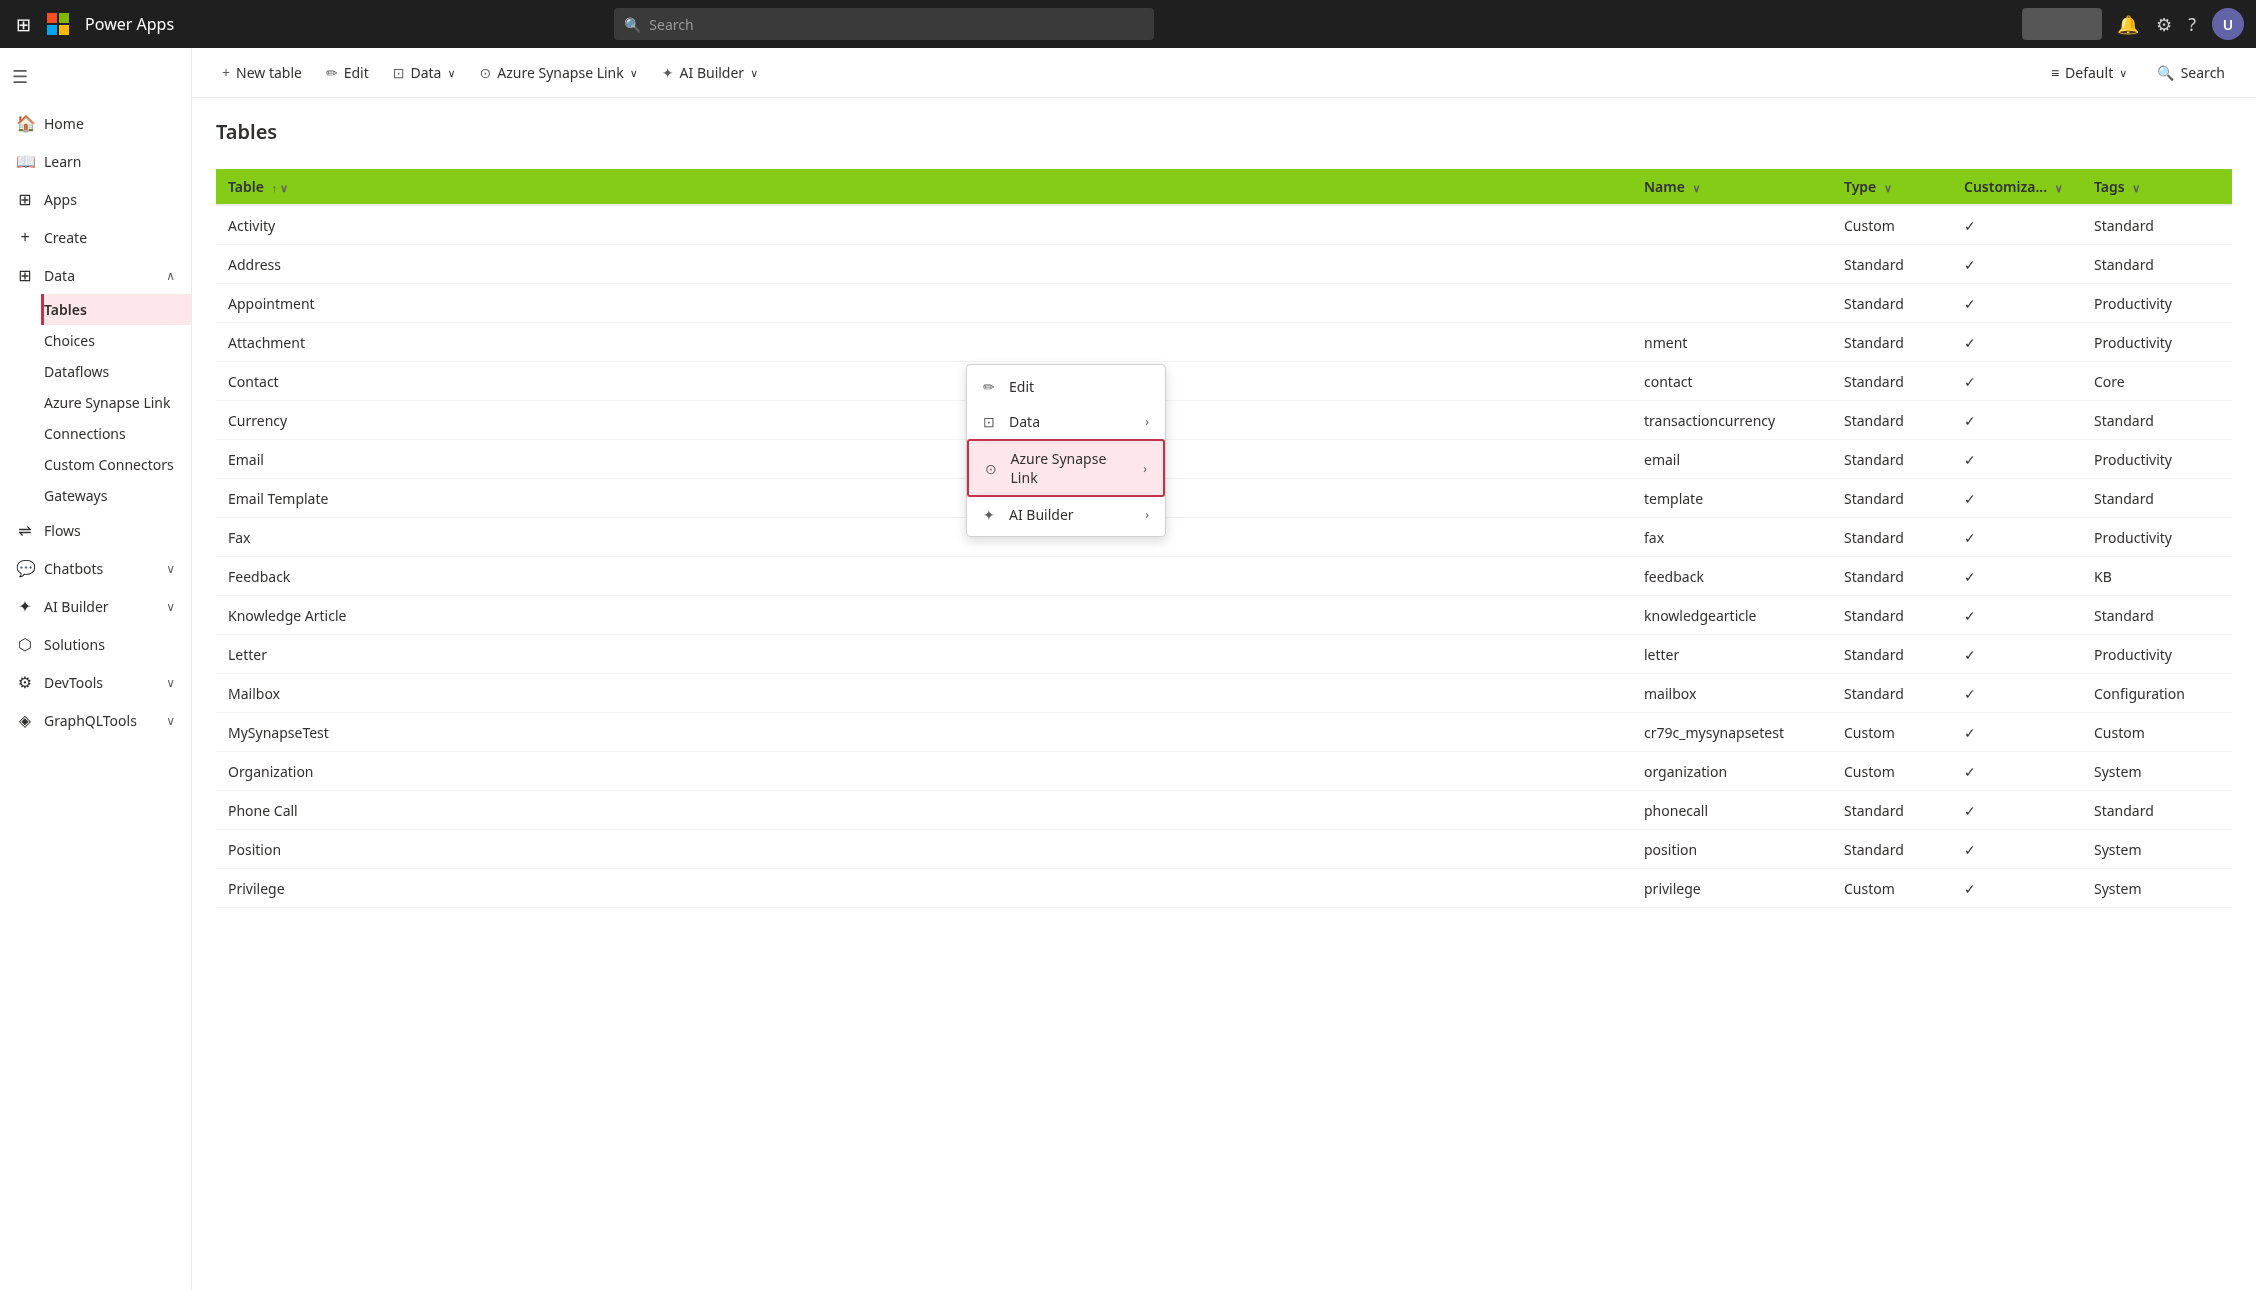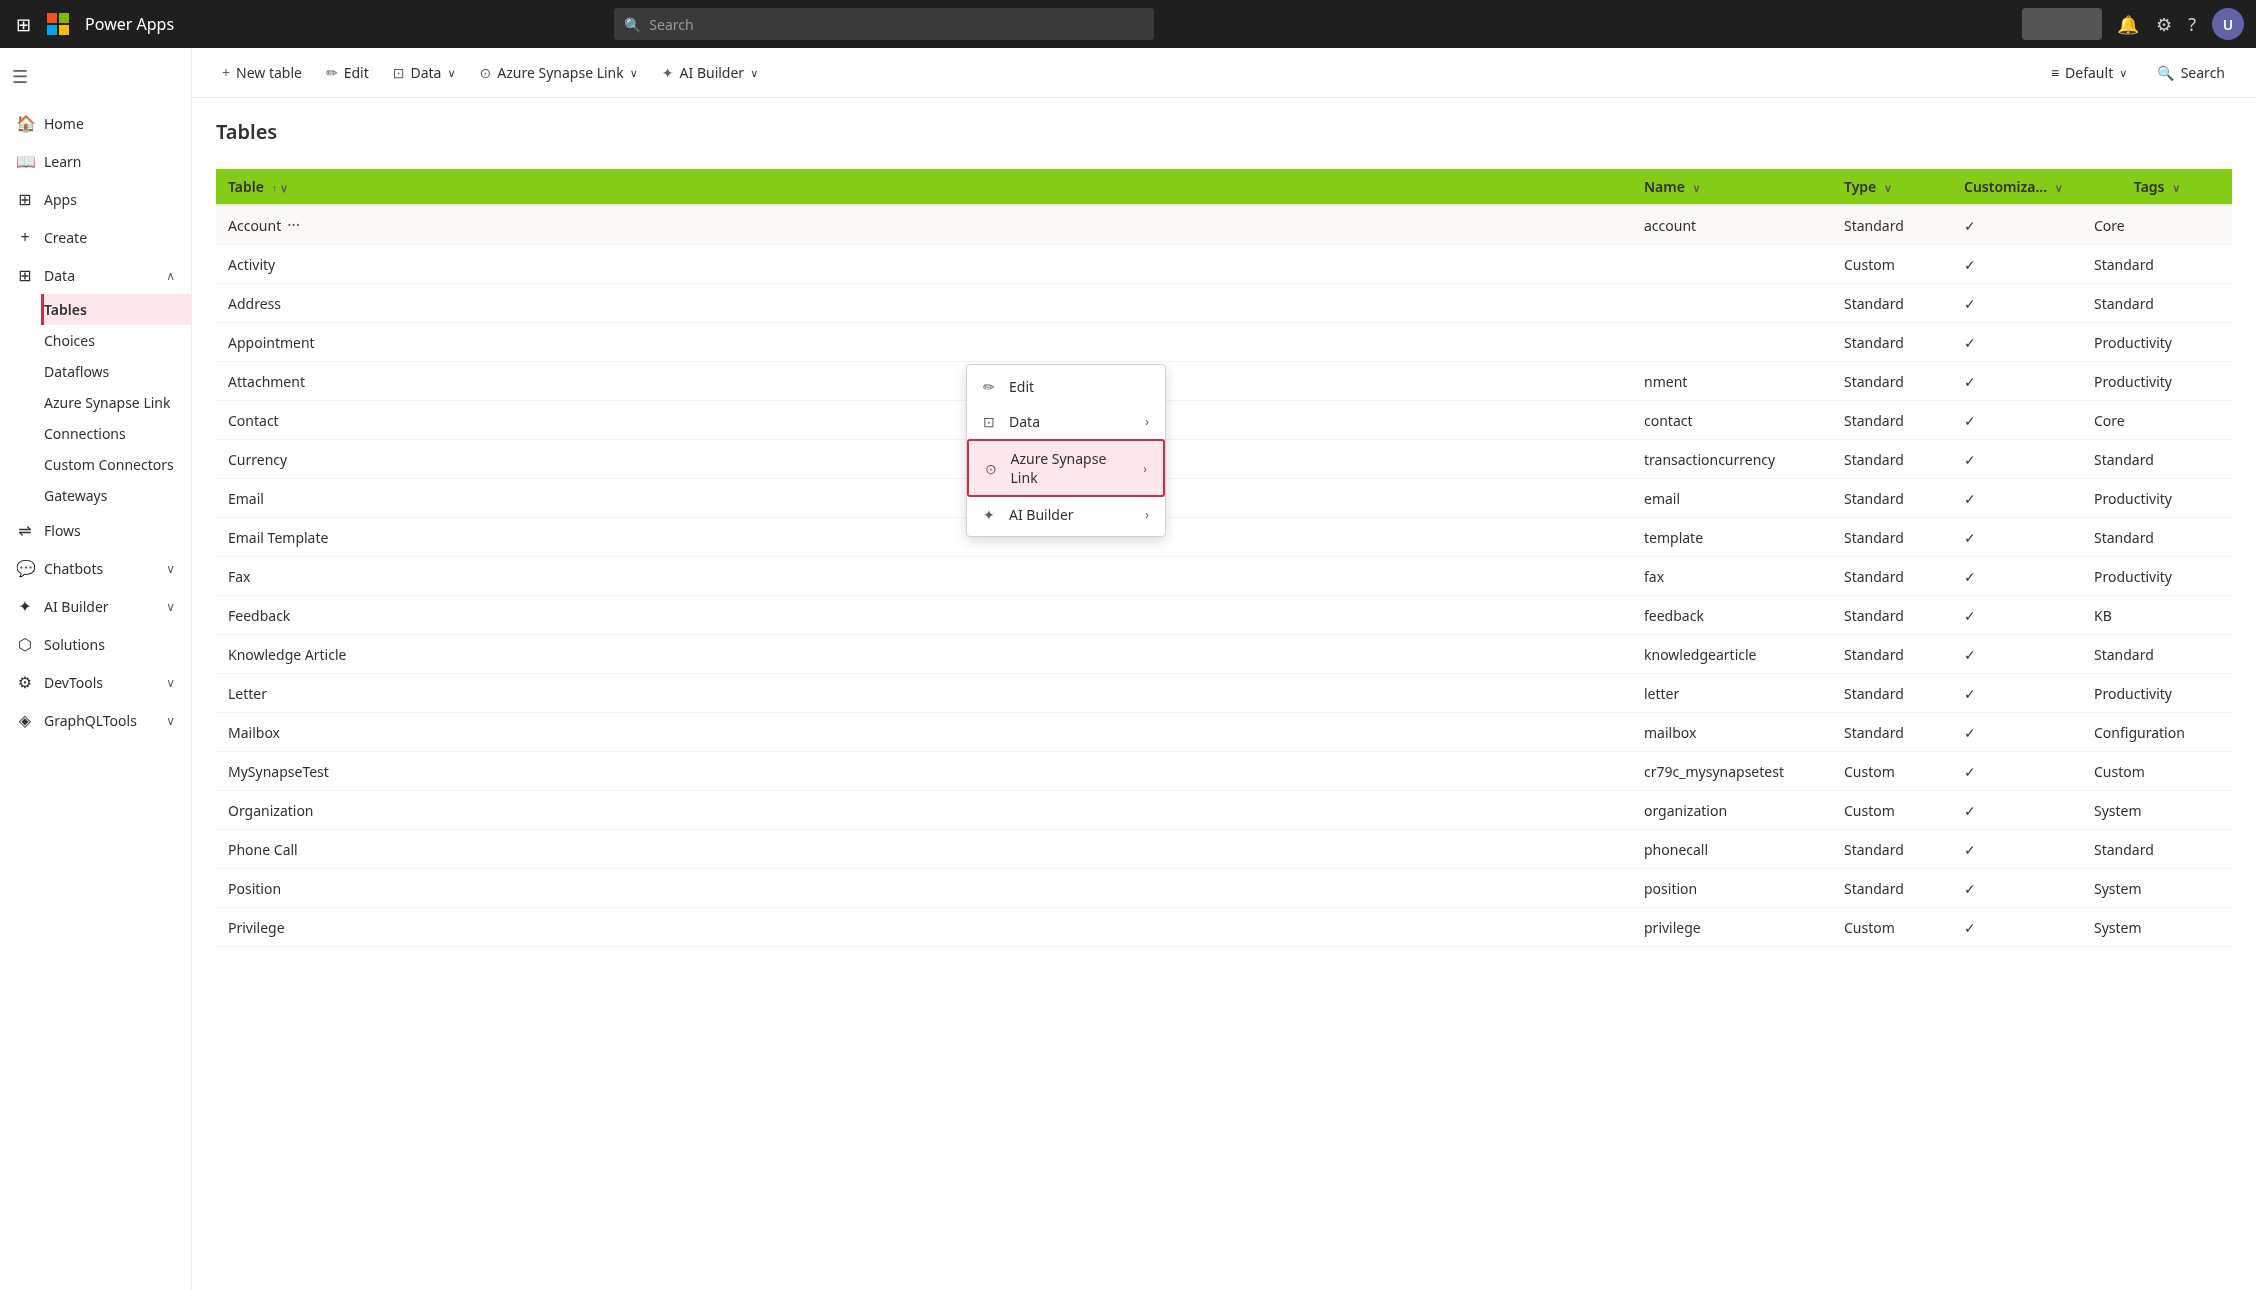--- a/index.html
+++ b/index.html
@@ -350,34 +350,27 @@
                 <span class="sort-icon">∨</span>
               </th>
               <th style="width:120px;">
                 <span>Type</span>
                 <span class="sort-icon">∨</span>
               </th>
               <th style="width:130px;">
                 <span>Customiza...</span>
                 <span class="sort-icon">∨</span>
               </th>
-              <th style="width:150px;text-align:center;">
+              <th style="width:150px;">
                 <span>Tags</span>
                 <span class="sort-icon">∨</span>
               </th>
             </tr>
           </thead>
           <tbody id="table-body">
-          <tr class="highlighted">
-                <td style="align-items: center; gap: 8px;"><span>Account</span><span class="dots-btn" style="visibility: visible;">···</span></td>
-                <td>account</td>
-                <td>Standard</td>
-                <td><span class="check-icon">✓</span></td>
-                <td>Core</td>
-              </tr>
               <tr>
                 <td style="align-items: center; gap: 8px;"><span>Activity</span><span class="dots-btn" style="visibility: hidden;">···</span></td>
                 <td></td>
                 <td>Custom</td>
                 <td><span class="check-icon">✓</span></td>
                 <td>Standard</td>
               </tr>
               <tr>
                 <td style="align-items: center; gap: 8px;"><span>Address</span><span class="dots-btn" style="visibility: hidden;">···</span></td>
                 <td></td>

